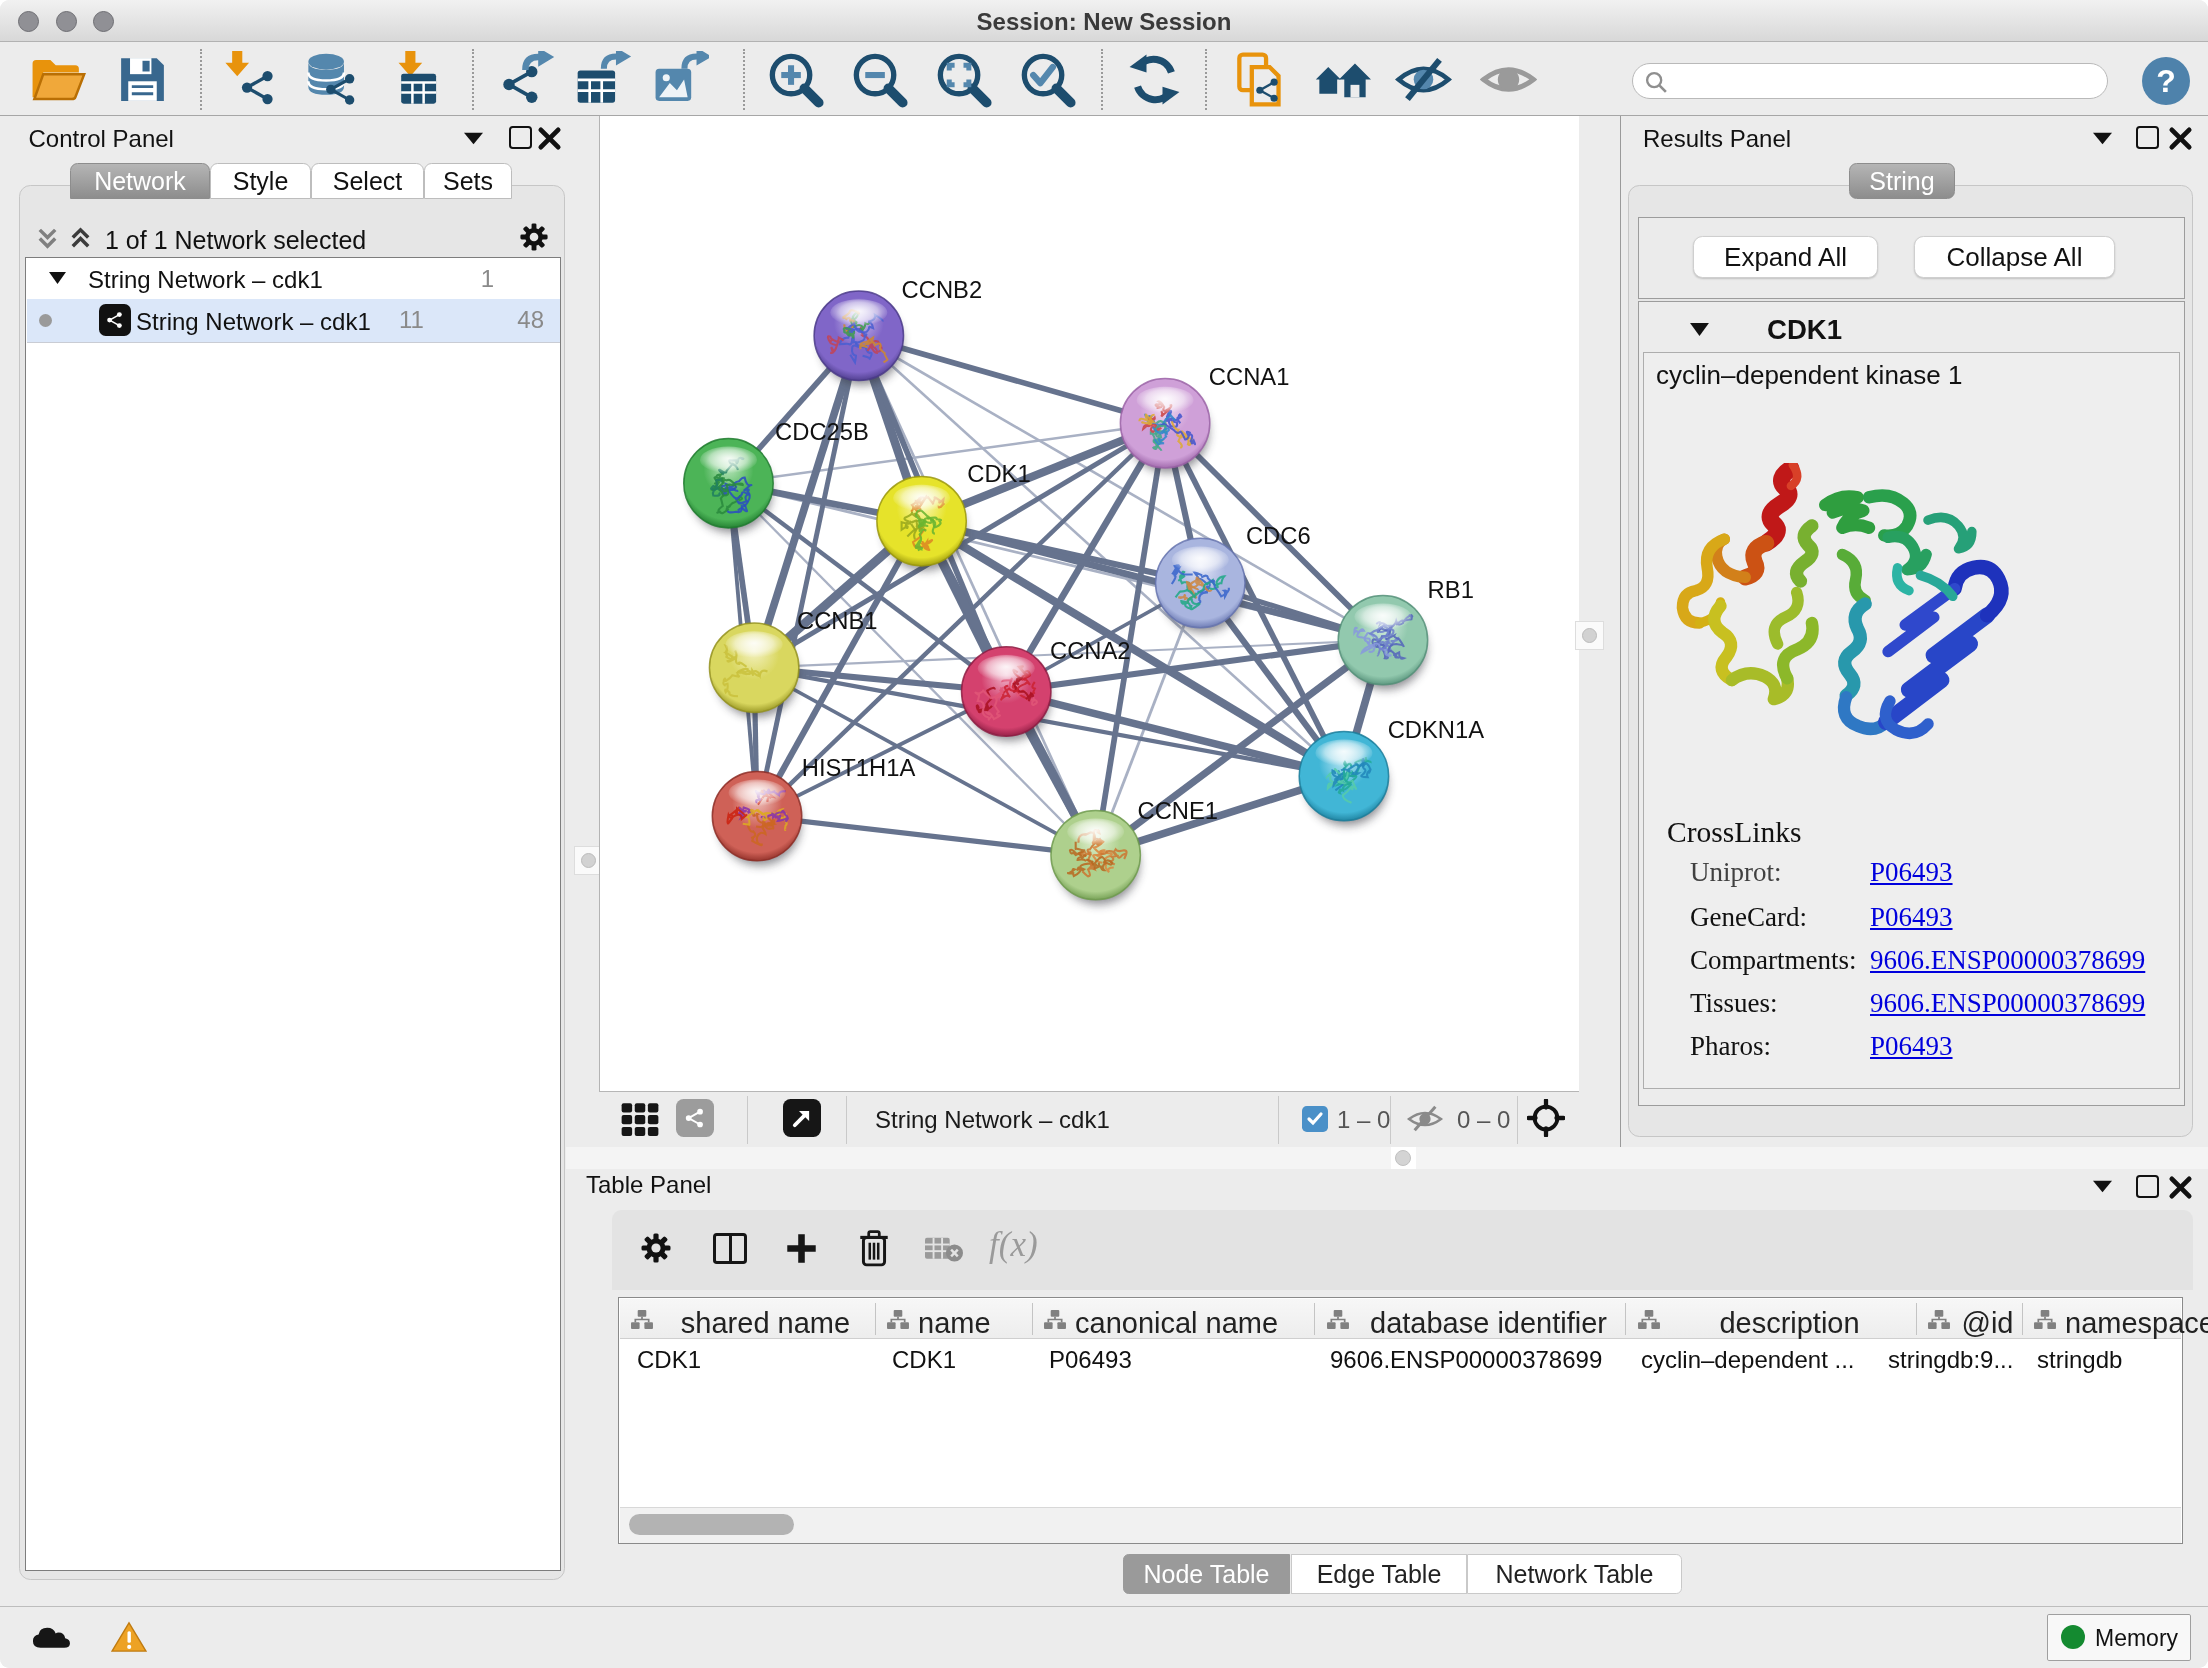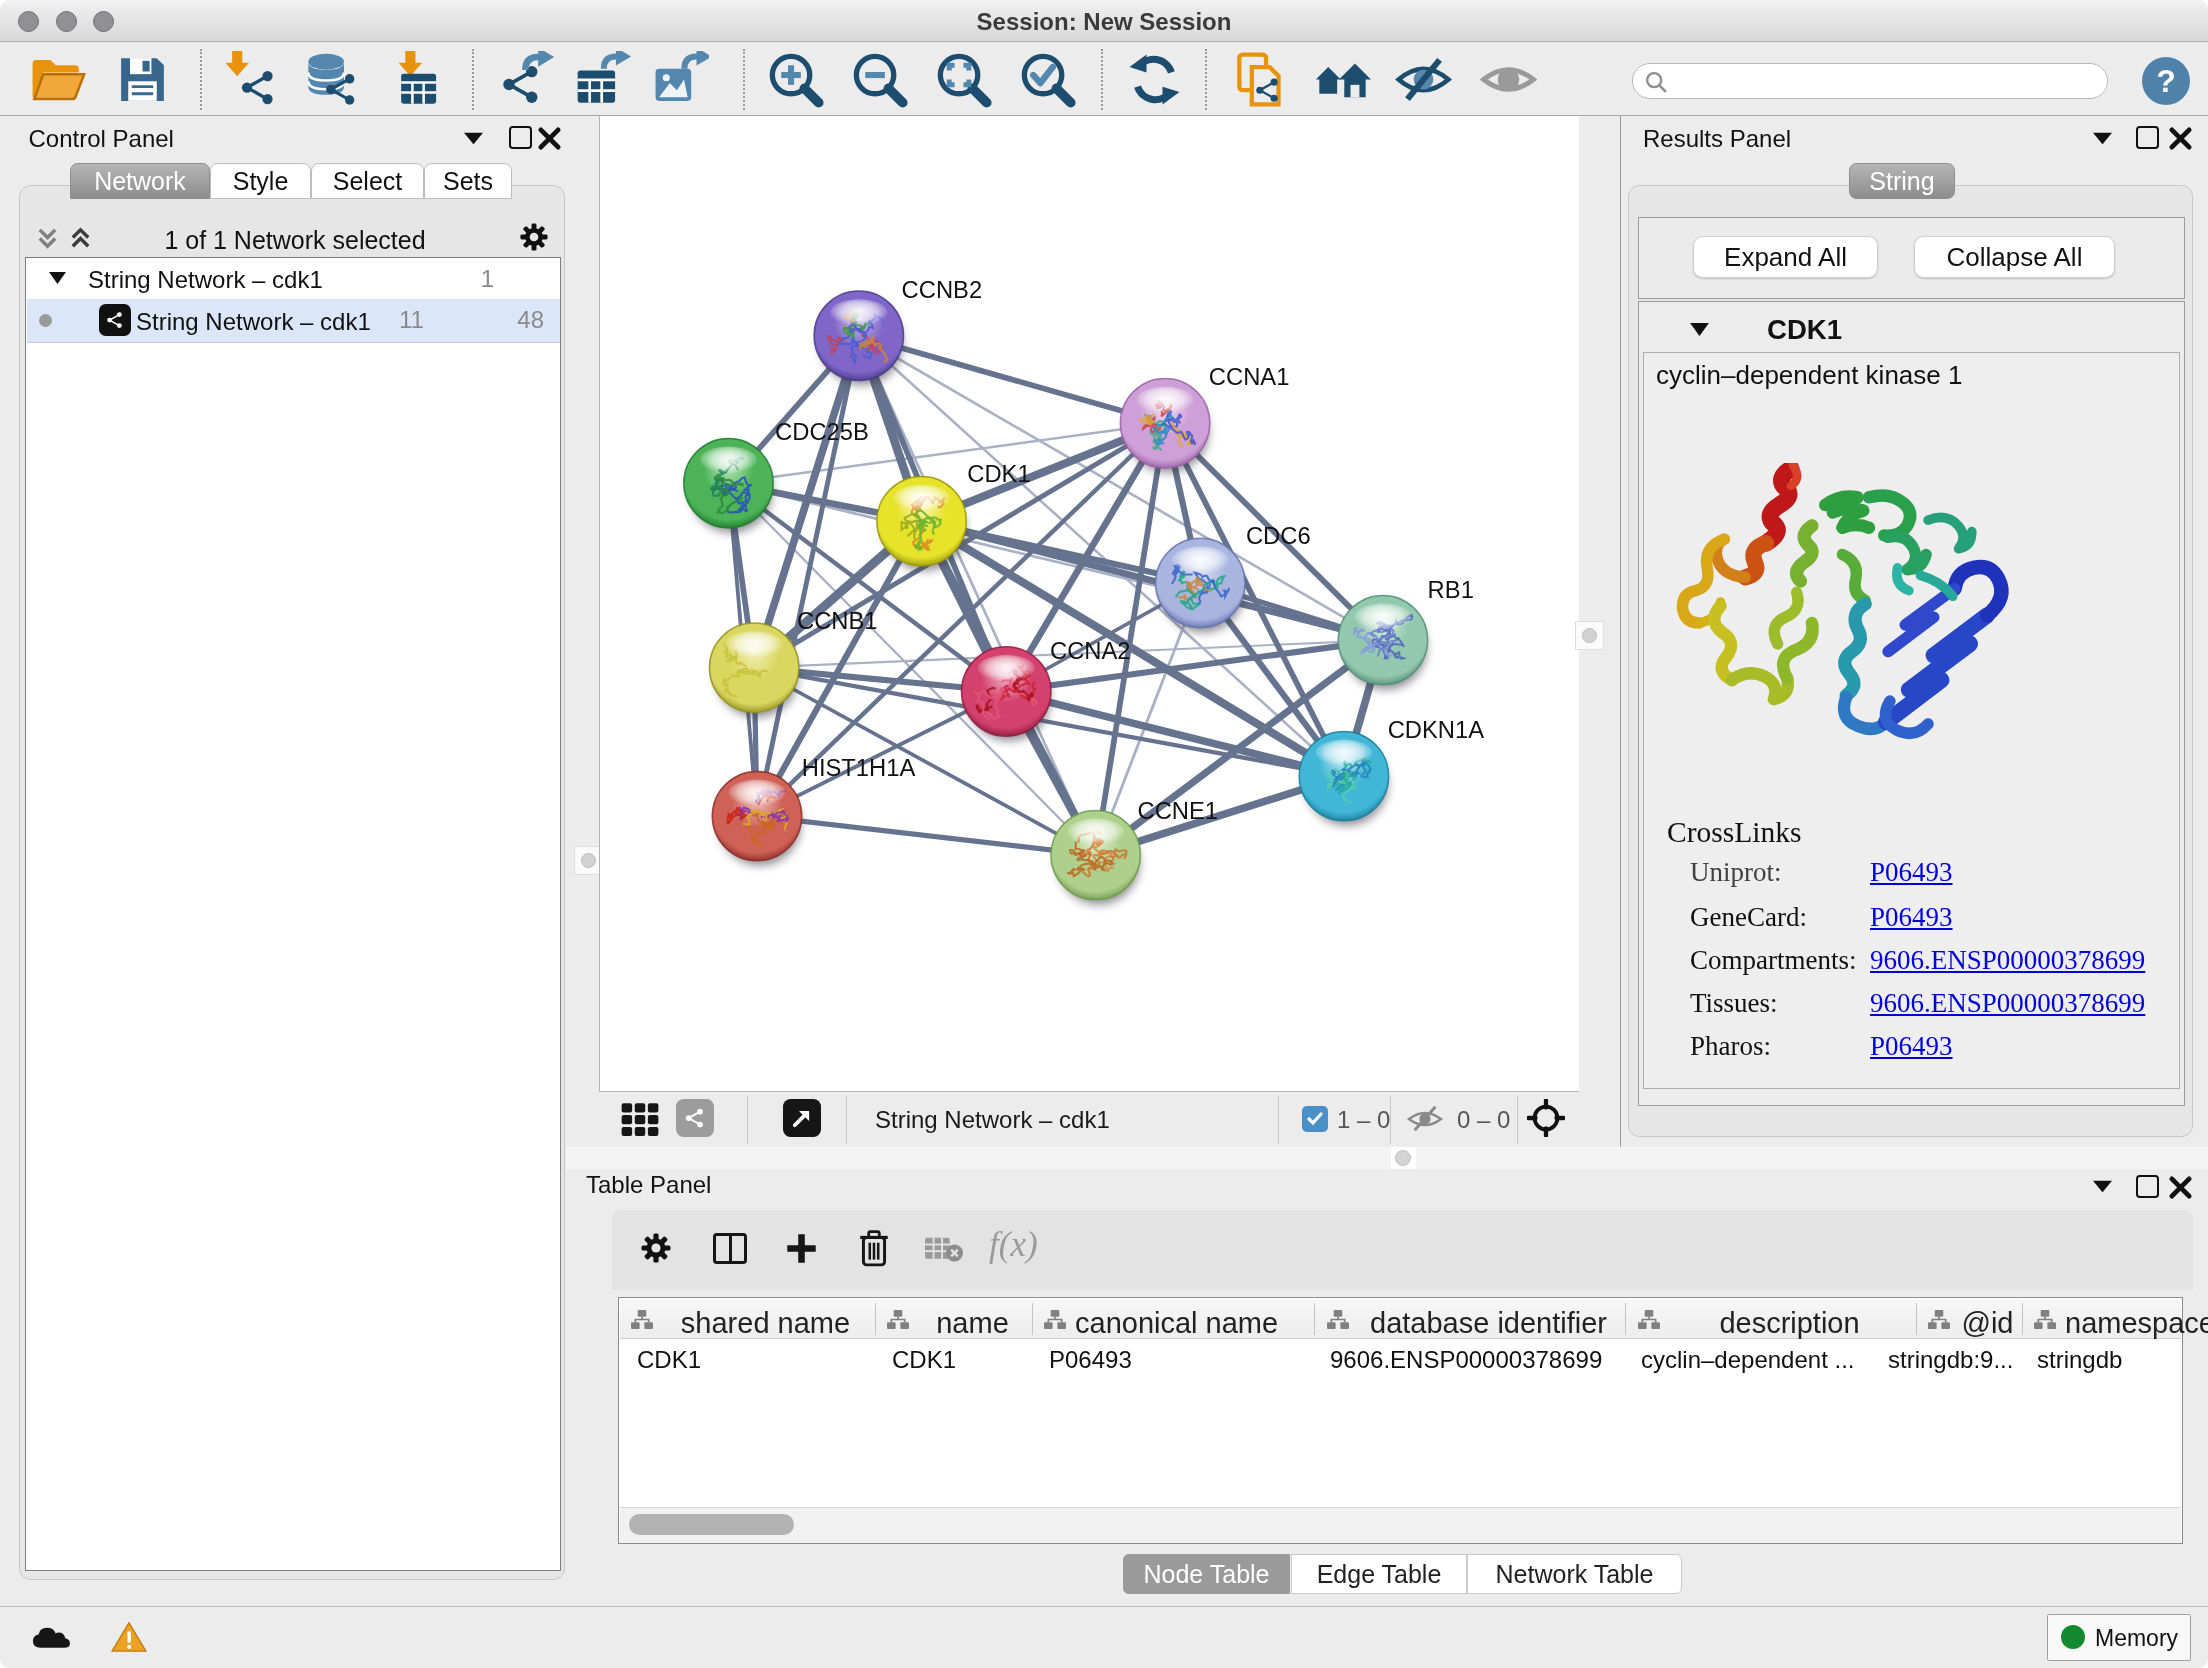--- a/index.html
+++ b/index.html
@@ -230,21 +230,21 @@
         <polyline points="6,4 14,12 22,4"></polyline>
         <polyline points="6,13 14,21 22,13"></polyline>
       </g>
     </svg>
     <svg class="abs" style="left:67px;top:226px;width:27px;height:27px" viewBox="0 0 28 28">
       <g fill="none" stroke="#3c3c3c" stroke-width="3.6">
         <polyline points="6,12 14,4 22,12"></polyline>
         <polyline points="6,21 14,13 22,21"></polyline>
       </g>
     </svg>
-    <div class="abs" style="left:105px;top:226px;width:380px;text-align:center;font-size:25px;color:#111">1 of 1 Network selected</div>
+    <div class="abs" style="left:105px;top:226px;width:380px;text-align:left;font-size:25px;color:#111">1 of 1 Network selected</div>
     <svg style="left:519px;top:222px;width:30px;height:30px" viewBox="0 0 32 32" class="abs">
       <g fill="#111">
         <circle cx="16" cy="16" r="9.5"></circle>
         <rect x="13.4" y="1.5" width="5.2" height="8" rx="1.5" transform="rotate(0 16 16)"></rect>
         <rect x="13.4" y="1.5" width="5.2" height="8" rx="1.5" transform="rotate(45 16 16)"></rect>
         <rect x="13.4" y="1.5" width="5.2" height="8" rx="1.5" transform="rotate(90 16 16)"></rect>
         <rect x="13.4" y="1.5" width="5.2" height="8" rx="1.5" transform="rotate(135 16 16)"></rect>
         <rect x="13.4" y="1.5" width="5.2" height="8" rx="1.5" transform="rotate(180 16 16)"></rect>
         <rect x="13.4" y="1.5" width="5.2" height="8" rx="1.5" transform="rotate(225 16 16)"></rect>
         <rect x="13.4" y="1.5" width="5.2" height="8" rx="1.5" transform="rotate(270 16 16)"></rect>
@@ -798,21 +798,21 @@
     <svg class="abs" style="left:886px;top:1309px;width:24px;height:21px" viewBox="0 0 25 22">
       <g fill="#808080">
         <rect x="8" y="1" width="9" height="7" rx="1"></rect>
         <rect x="1" y="14" width="9" height="7" rx="1"></rect>
         <rect x="15" y="14" width="9" height="7" rx="1"></rect>
       </g>
       <g stroke="#808080" stroke-width="1.8" fill="none">
         <path d="M12.5,8 L12.5,11 M5.5,14 L5.5,11 L19.5,11 L19.5,14"></path>
       </g>
     </svg>
-    <div class="thead" style="left:918px;top:1307px;width:109px;text-align:center">name</div>
+    <div class="thead" style="left:918px;top:1307px;width:109px;">name</div>
     <div class="abs" style="left:875px;top:1303px;width:1px;height:32px;background:#c4c4c4"></div>
     <svg class="abs" style="left:1043px;top:1309px;width:24px;height:21px" viewBox="0 0 25 22">
       <g fill="#808080">
         <rect x="8" y="1" width="9" height="7" rx="1"></rect>
         <rect x="1" y="14" width="9" height="7" rx="1"></rect>
         <rect x="15" y="14" width="9" height="7" rx="1"></rect>
       </g>
       <g stroke="#808080" stroke-width="1.8" fill="none">
         <path d="M12.5,8 L12.5,11 M5.5,14 L5.5,11 L19.5,11 L19.5,14"></path>
       </g>

